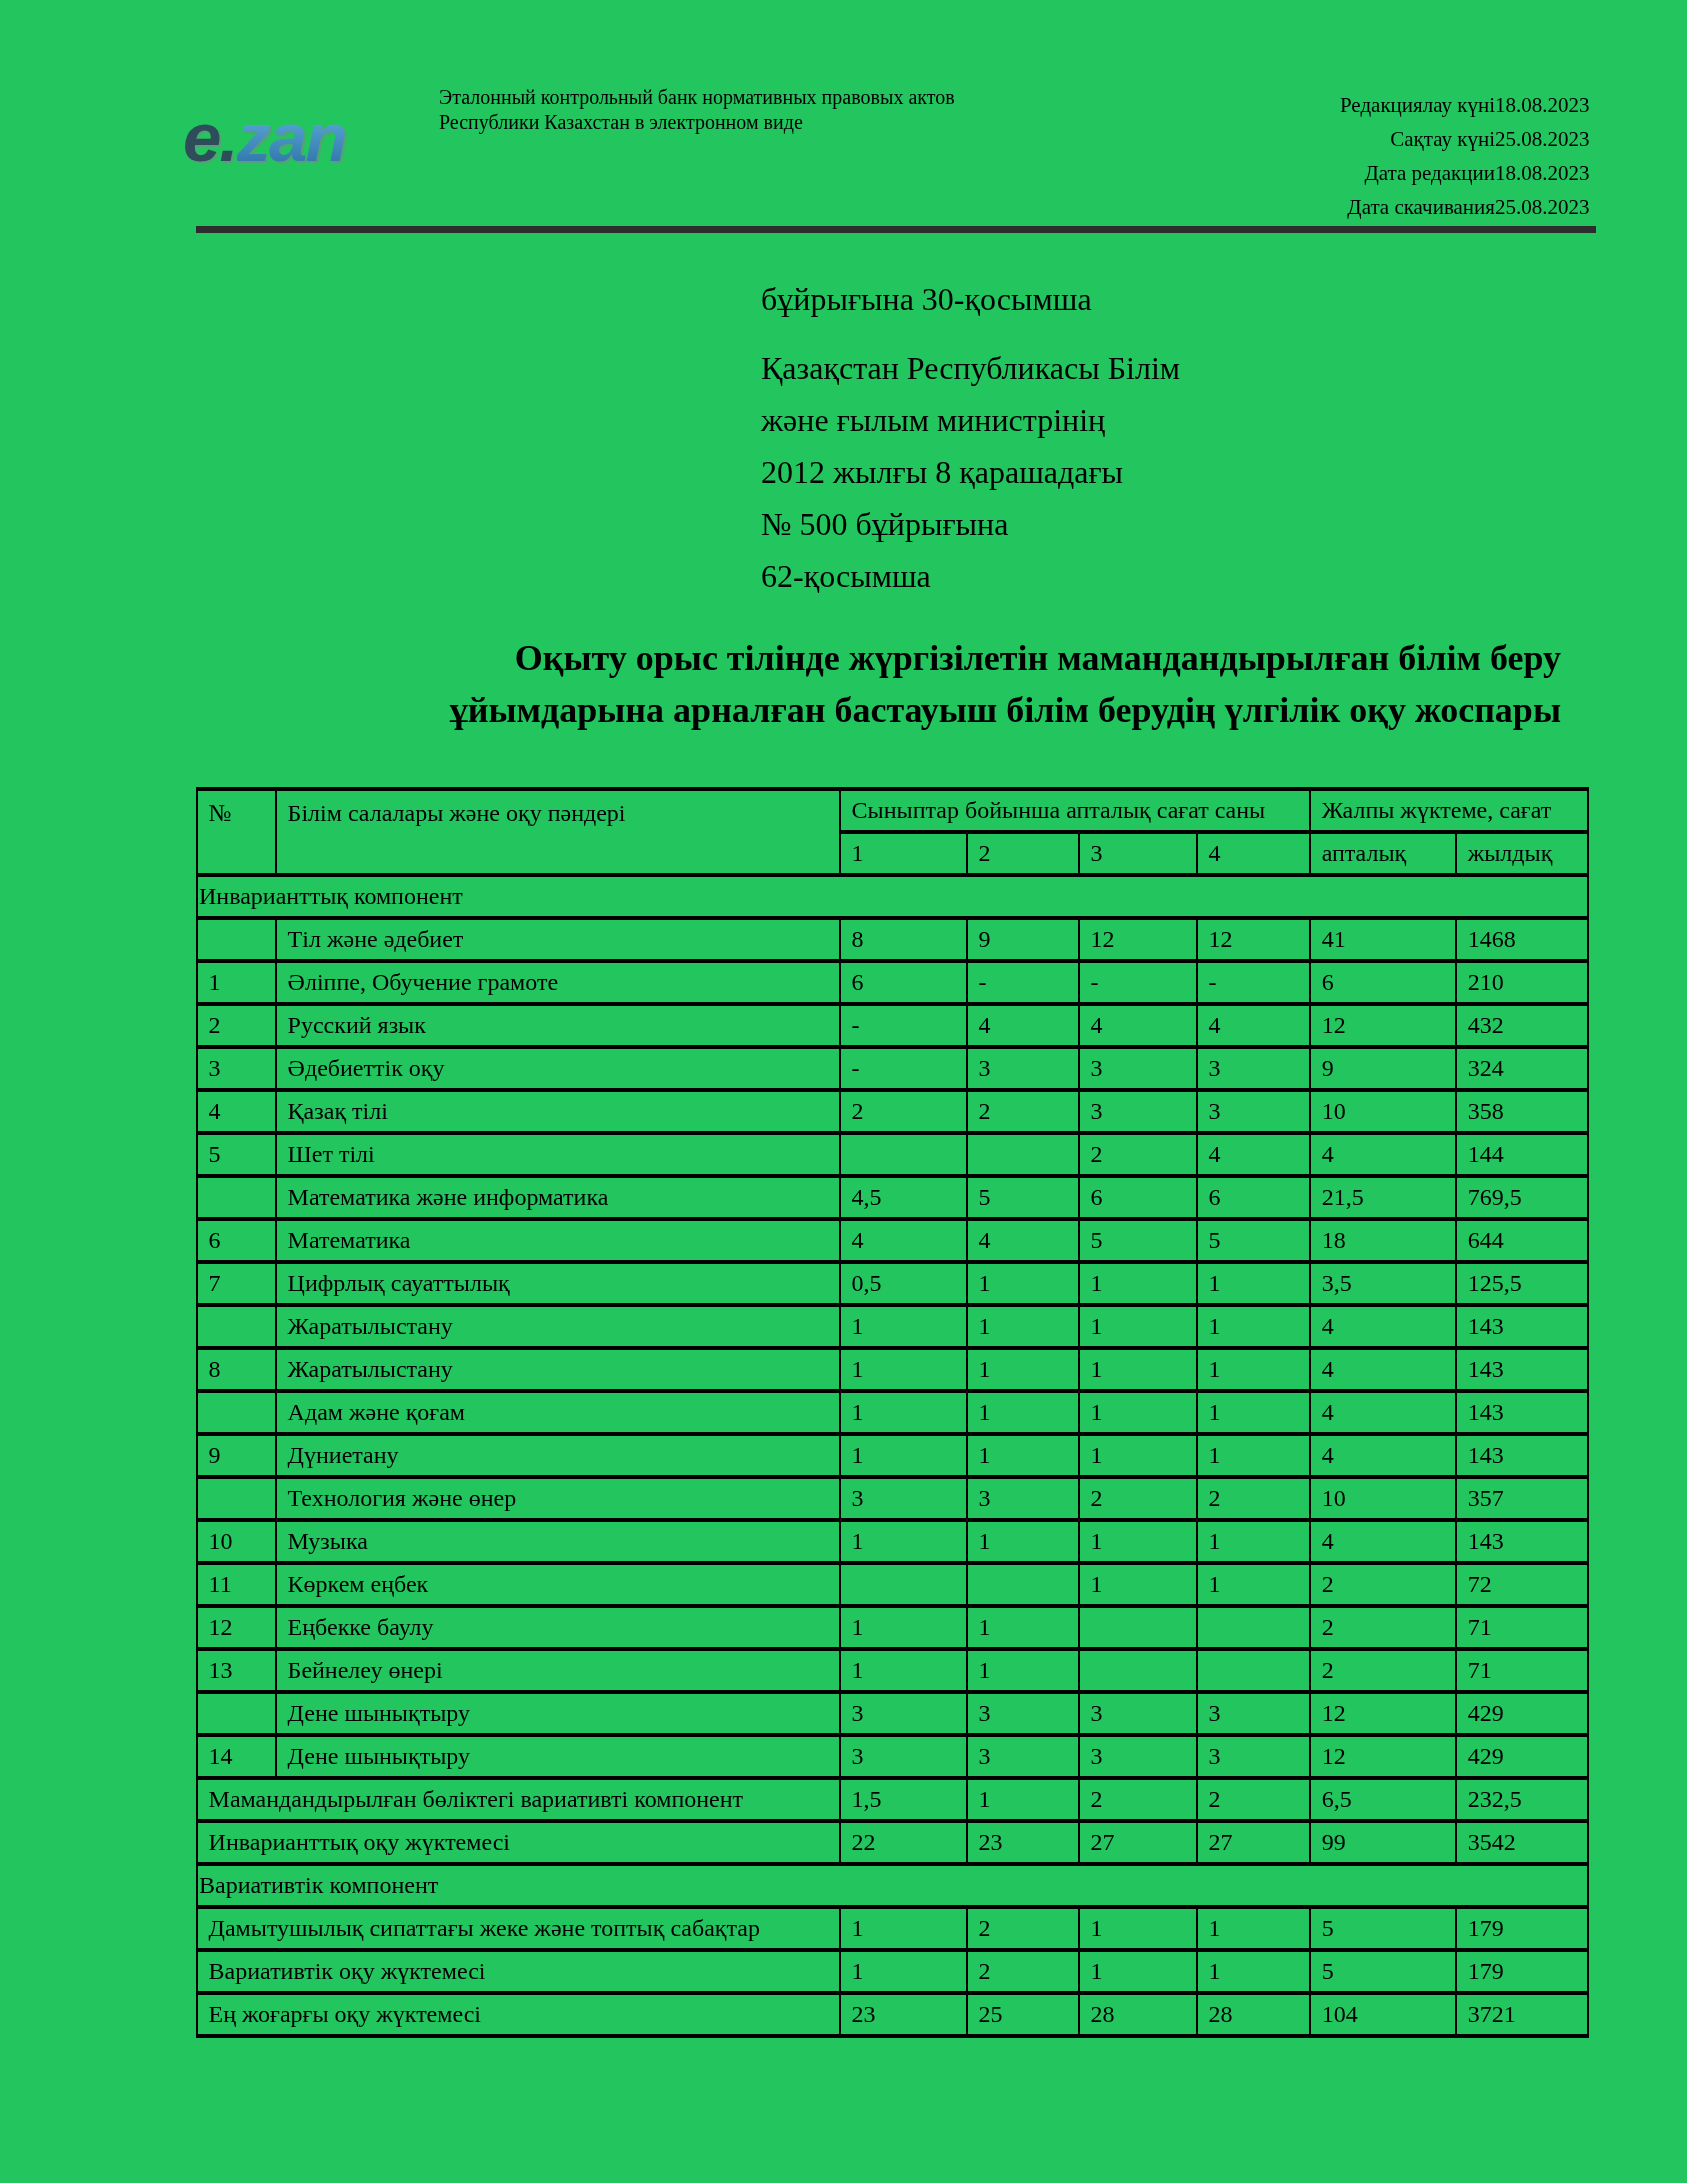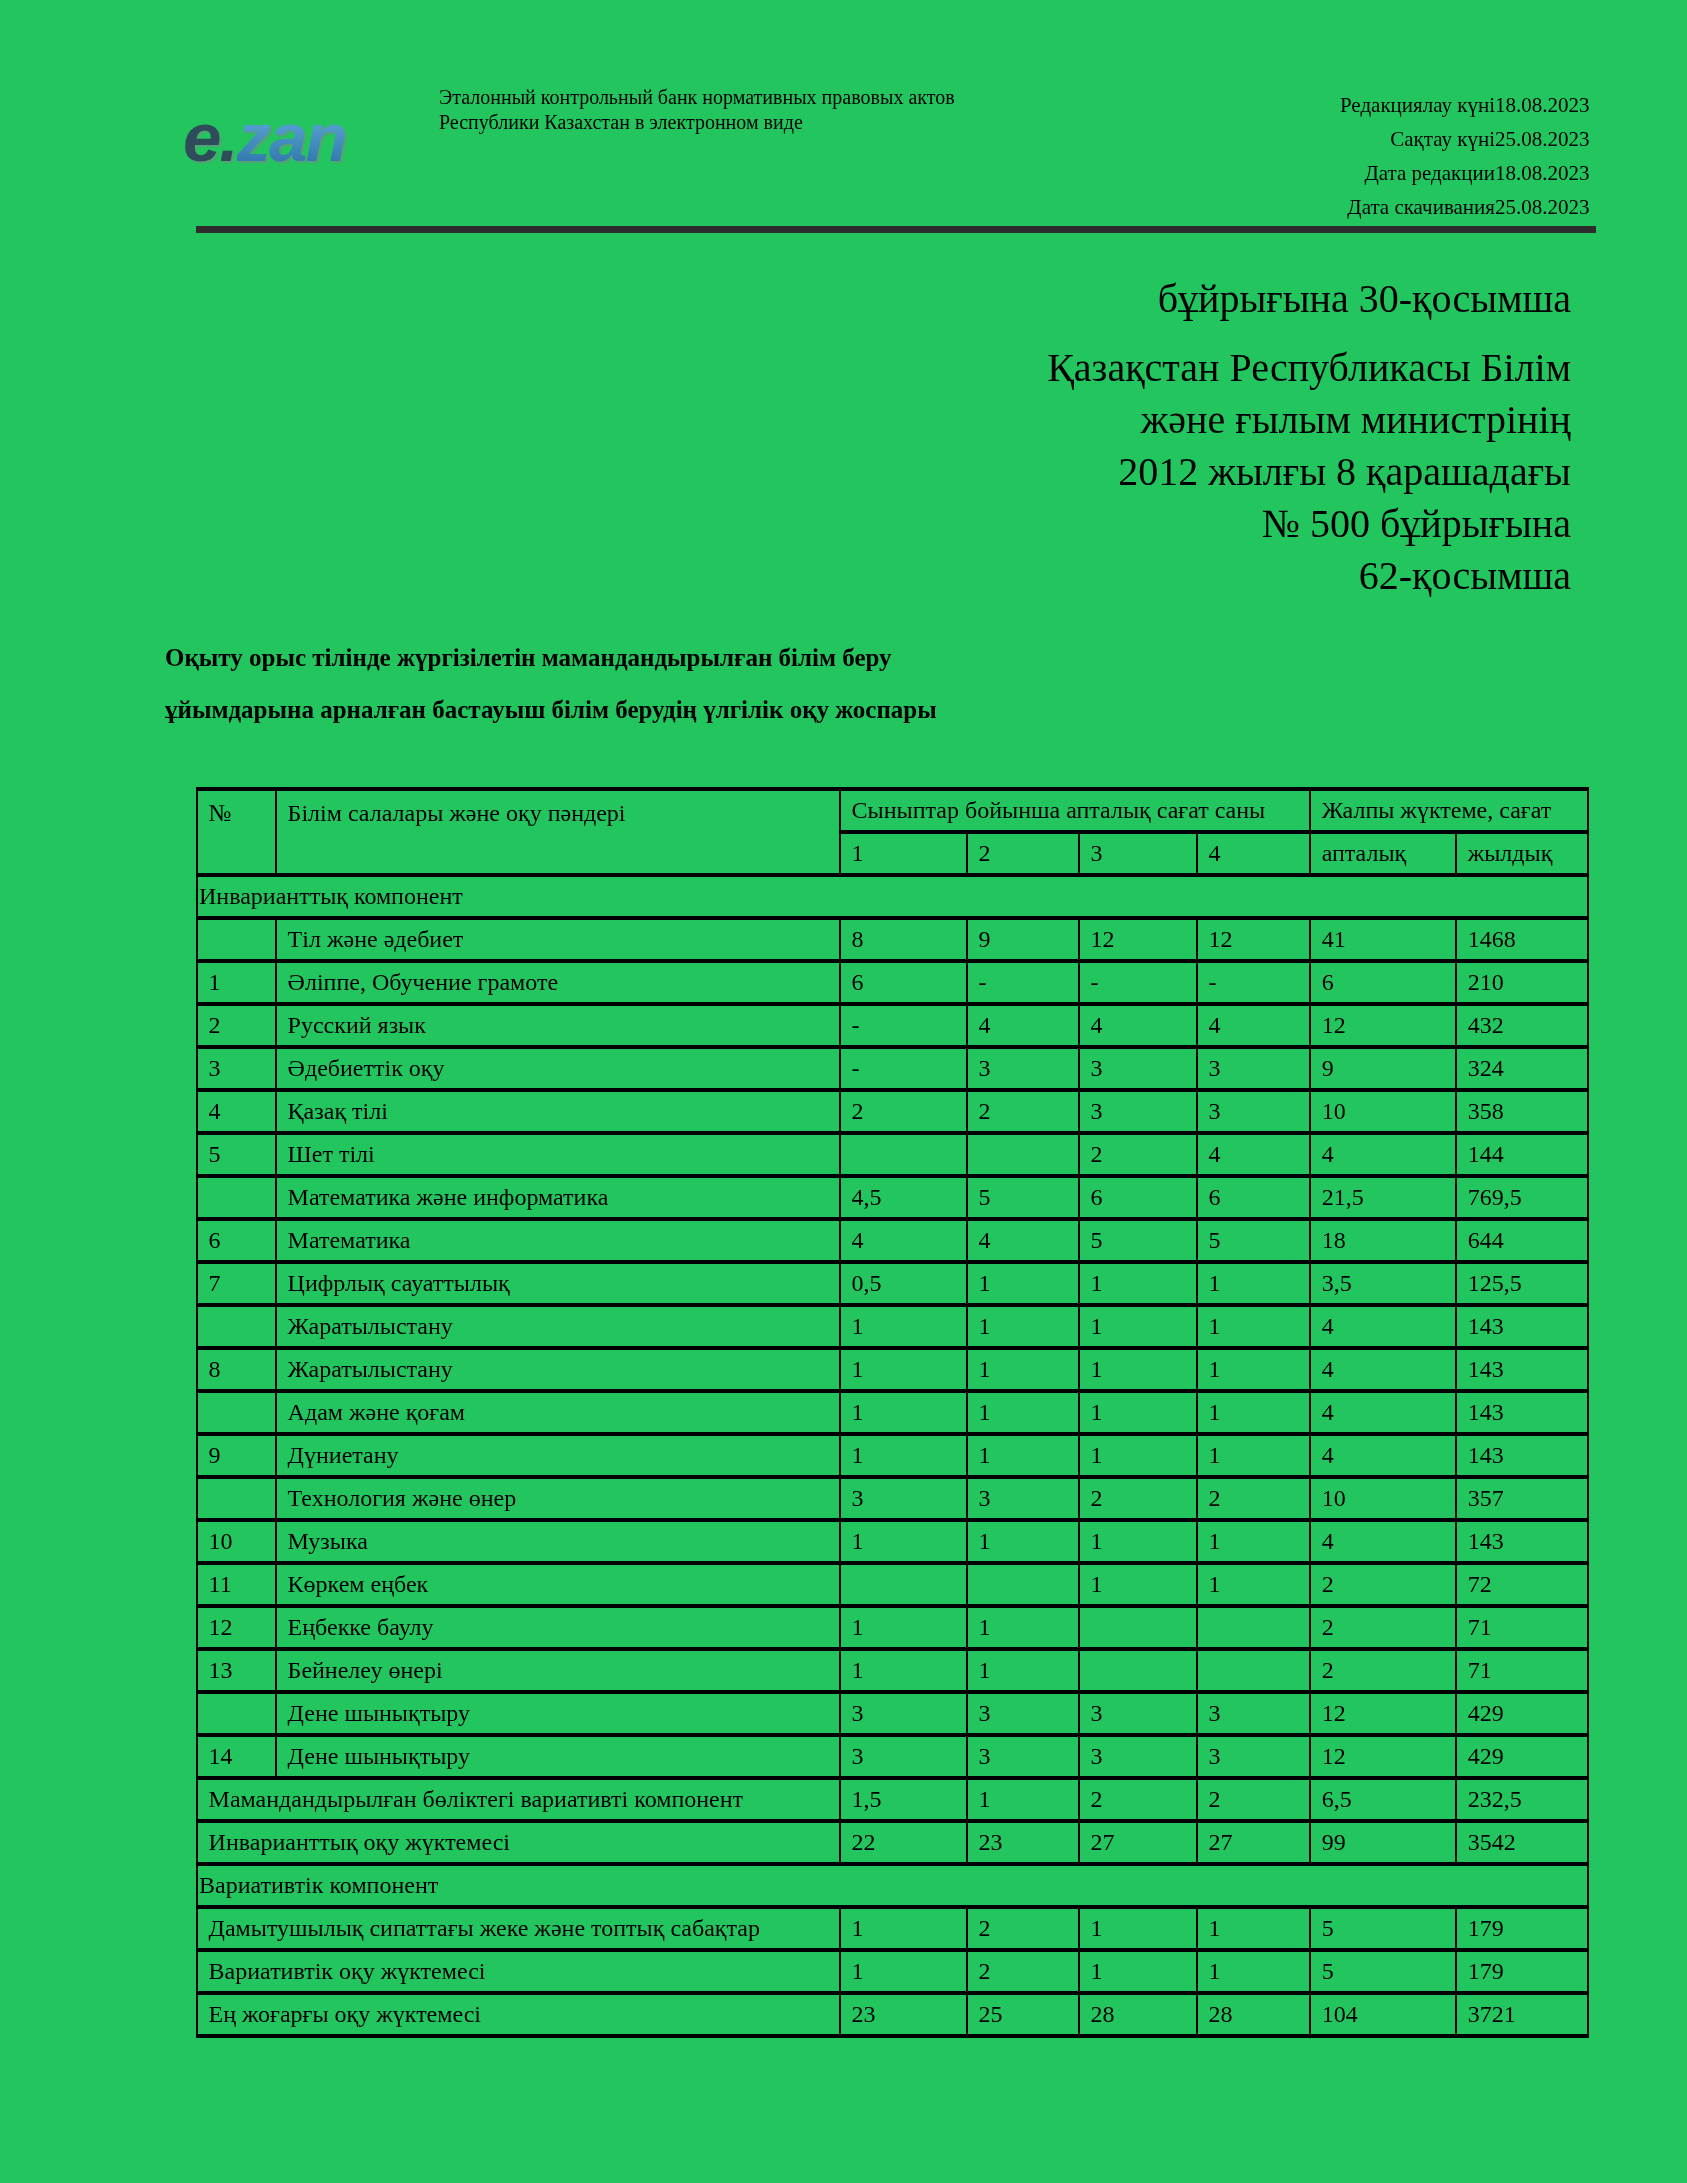--- a/index.html
+++ b/index.html
@@ -30,28 +30,28 @@
   .dates { position:absolute; left:1274px; top:93px; font-size:21px;text-align:right; }
   .date-row { display:flex; height:34px; align-items:flex-start; }
   .date-label { width:221px; }
   .date-value { white-space:nowrap; }
 
   .rule { position:absolute; left:196px; top:226px; width:1400px; height:6.6px; background:#2d2d2d; }
 
   
   .appendix {
     position:absolute; left:761px; top:273px; width:810px;
-    text-align:right; font-size:40px; line-height:52px;
+    text-align:left; font-size:32px; line-height:52px;
   }
   .appendix .line-first { margin-bottom:17px; }
 
   
   .title {
     position:absolute; left:165px; top:632px; width:1396px; margin:0;
-    text-align:left; font-size:25px; font-weight:bold; line-height:52px;
+    text-align:right; font-size:36px; font-weight:bold; line-height:52px;
   }
 
   
   .plan {
     position:absolute; left:196px; top:787px; width:1391px;
     border-collapse:collapse; table-layout:fixed; font-size:24px;
   }
   .plan th, .plan td {
     border:2.6px solid #000; border-top-width:4.6px; border-bottom-width:4.6px;
     padding:0 5.3px 0 10.6px; text-align:left; font-weight:normal;

